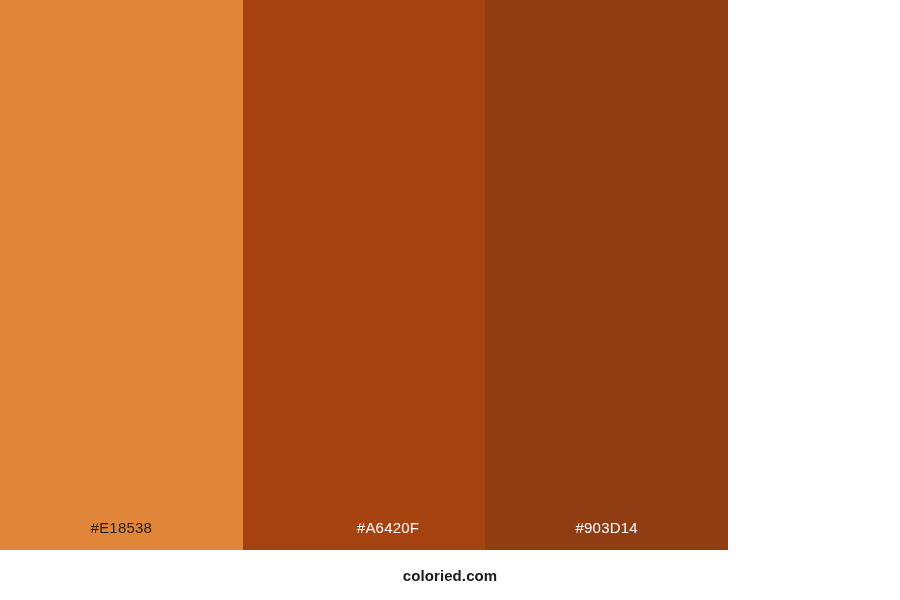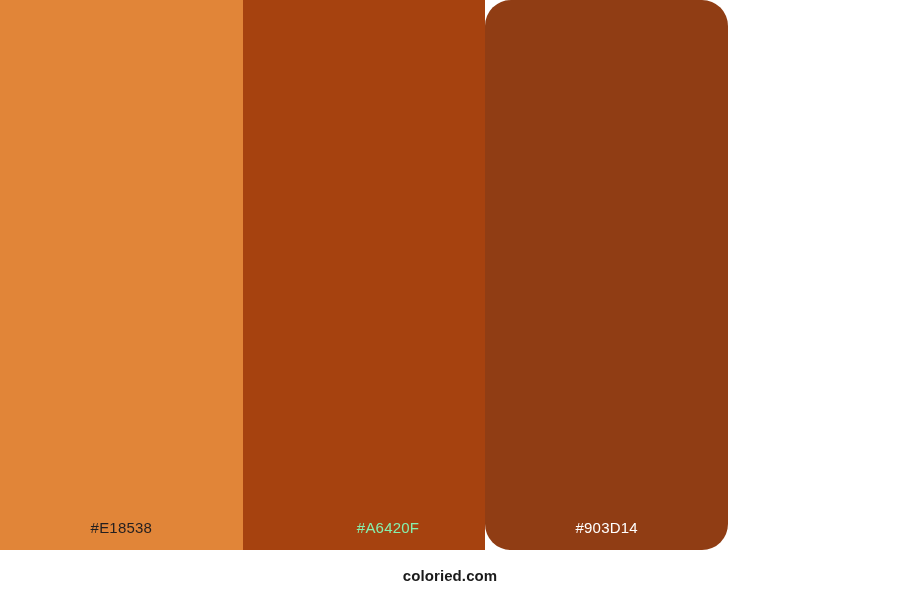--- a/index.html
+++ b/index.html
@@ -76,24 +76,24 @@
 
   <div class="swatch-strip">
 
     <div class="swatch" style="background-color: rgb(225, 133, 56);">
       <span class="swatch-label" style="color: rgb(35, 31, 32);">#E18538</span>
     </div>
 
 
 
     <div class="swatch" style="background-color: rgb(166, 66, 15);">
-      <span class="swatch-label" style="color: #86efac; padding-left: 48px;">#A6420F</span>
+      <span class="swatch-label" style="color: #ffffff; padding-left: 48px;">#A6420F</span>
     </div>
 
-    <div class="swatch" style="background-color: rgb(144, 61, 20); border-radius: 26px;">
+    <div class="swatch" style="background-color: rgb(144, 61, 20);">
       <span class="swatch-label" style="color: rgb(255, 255, 255);">#903D14</span>
     </div>
 
   </div>
 
   <div class="footer-bar">
     <span class="footer-brand" style="color: rgb(26, 26, 26);">coloried.com</span>
   </div>
 
 </div>

